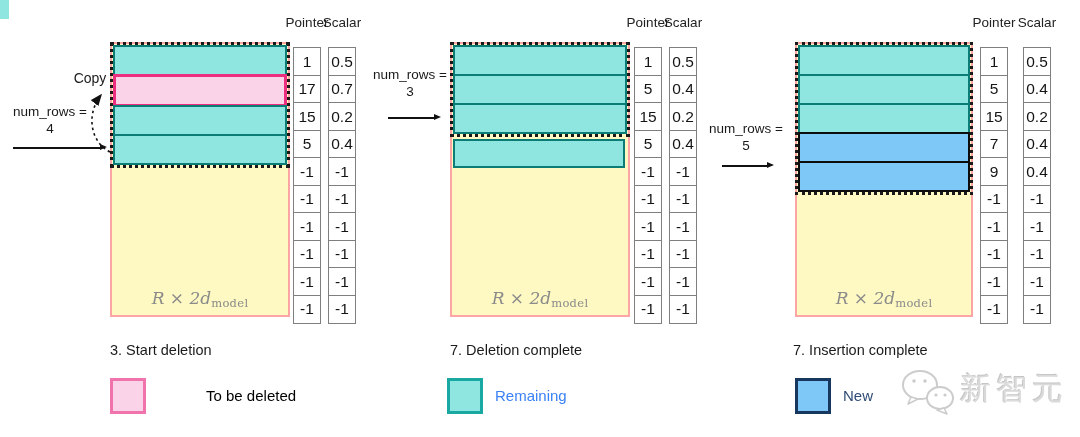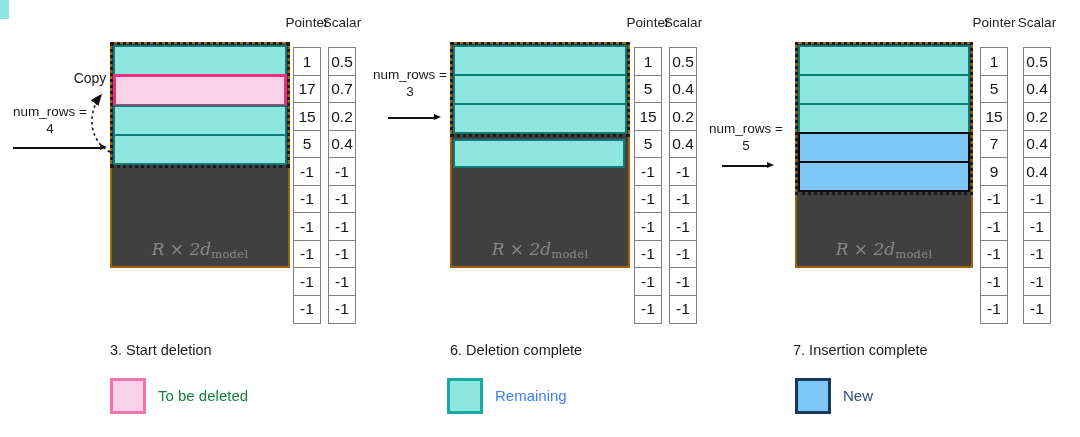--- a/index.html
+++ b/index.html
@@ -6,22 +6,22 @@
   .canvas{position:relative;width:1080px;height:437px;background:#fff;overflow:hidden;
           font-family:"Liberation Sans",sans-serif;color:#1a1a1a;}
 
   
   .corner-mark{position:absolute;left:0;top:0;width:9px;height:19px;background:#8fe6e0;}
 
   
   .col-hdr{position:absolute;top:15px;width:56px;text-align:center;font-size:13.5px;color:#222;}
 
   
-  .matrix-box{position:absolute;top:42px;width:180px;height:226px;border:2px solid #a16207;
-              box-sizing:border-box;background:#404040;}
+  .matrix-box{position:absolute;top:42px;width:180px;height:275px;border:2px solid #fca5a5;
+              box-sizing:border-box;background:#fef9c3;}
   .p0 .matrix-box{left:110px;}
   .p1 .matrix-box{left:450px;}
   .p2 .matrix-box{left:795px;width:178px;}
 
   
   .dashed-region{position:absolute;left:-2px;top:-2px;right:-2px;border:3px dotted #1a1a1a;}
   .mrow{height:31px;box-sizing:border-box;width:100%;}
   .mrow + .mrow{margin-top:-2px;}
   .mrow.pink{height:33px;}
 
@@ -119,21 +119,21 @@
         <div class="cell">-1</div>
         <div class="cell">-1</div>
         <div class="cell">-1</div>
         <div class="cell">-1</div>
         <div class="cell">-1</div>
         <div class="cell">-1</div>
       </div>
     <div class="caption">3. Start deletion</div>
     <div class="legend">
       <span class="swatch" style="background: rgb(250, 211, 232); border: 3px solid rgb(241, 115, 172);"></span>
-      <span class="legend-label" style="color: #15803d;">To be deleted</span>
+      <span class="legend-label" style="color: #000000; margin-left: 48px;">To be deleted</span>
     </div>
   </section>
 
   <div class="annot a0">
     <div>num_rows =</div>
     <div>4</div>
     <div class="harrow"></div>
   </div>
   <div class="copy-label">Copy</div>
   <svg class="copy-curve" width="34" height="68" viewBox="0 0 34 68">
@@ -176,21 +176,21 @@
         <div class="cell">0.4</div>
         <div class="cell">0.2</div>
         <div class="cell">0.4</div>
         <div class="cell">-1</div>
         <div class="cell">-1</div>
         <div class="cell">-1</div>
         <div class="cell">-1</div>
         <div class="cell">-1</div>
         <div class="cell">-1</div>
       </div>
-    <div class="caption">6. Deletion complete</div>
+    <div class="caption">7. Deletion complete</div>
     <div class="legend">
       <span class="swatch" style="background: rgb(143, 230, 224); border: 3px solid rgb(26, 169, 162);"></span>
       <span class="legend-label" style="color: #3b82f6;">Remaining</span>
     </div>
   </section>
 
   <div class="annot a1">
     <div>num_rows =</div>
     <div>3</div>
     <div class="harrow"></div>
@@ -240,14 +240,27 @@
       <span class="legend-label" style="color: rgb(47, 76, 119);">New</span>
     </div>
   </section>
 
   <div class="annot a2">
     <div>num_rows =</div>
     <div>5</div>
     <div class="harrow"></div>
   </div>
 
+  <div class="watermark">
+    <svg class="wm-icon" width="58" height="48" viewBox="0 0 58 48">
+      <ellipse cx="22" cy="17" rx="17" ry="14" fill="#ffffff" stroke="#cccccc" stroke-width="2"></ellipse>
+      <path d="M13 29 L10 36 L20 31 Z" fill="#ffffff" stroke="#cccccc" stroke-width="1.5" stroke-linejoin="round"></path>
+      <circle cx="16" cy="13" r="1.8" fill="#cccccc"></circle>
+      <circle cx="27" cy="13" r="1.8" fill="#cccccc"></circle>
+      <ellipse cx="42" cy="30" rx="13" ry="11" fill="#ffffff" stroke="#cccccc" stroke-width="2"></ellipse>
+      <path d="M46 40 L49 46 L39 42 Z" fill="#ffffff" stroke="#cccccc" stroke-width="1.5" stroke-linejoin="round"></path>
+      <circle cx="38" cy="27" r="1.6" fill="#cccccc"></circle>
+      <circle cx="47" cy="27" r="1.6" fill="#cccccc"></circle>
+    </svg>
+    <div class="wm-text">新智元</div>
+  </div>
 
 </div>
 
 </body></html>

